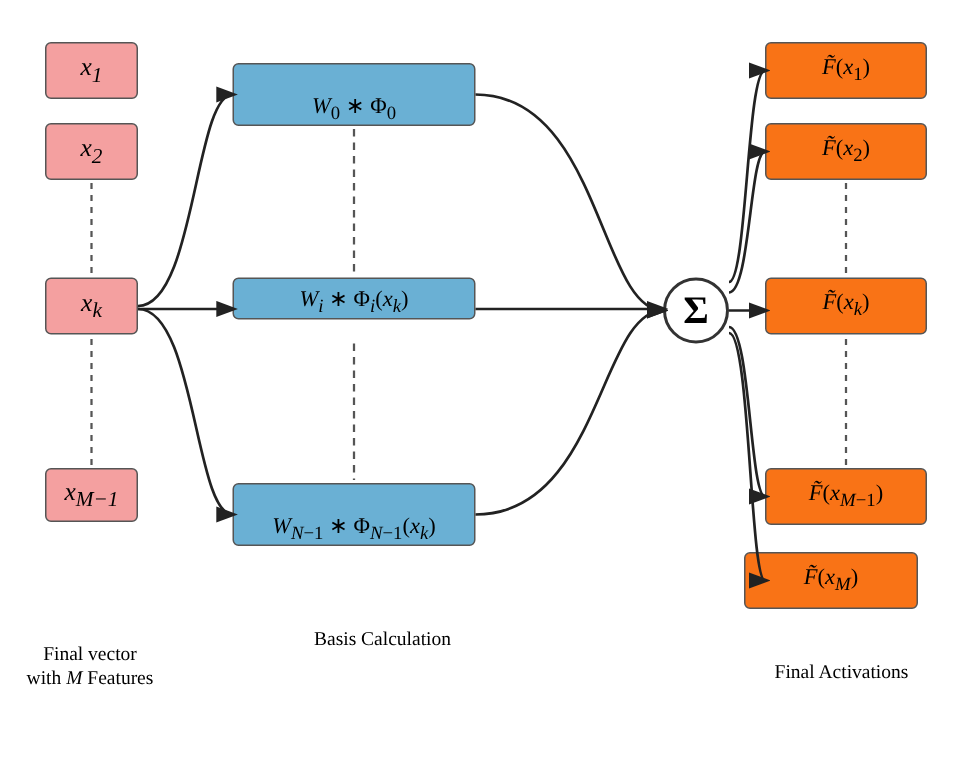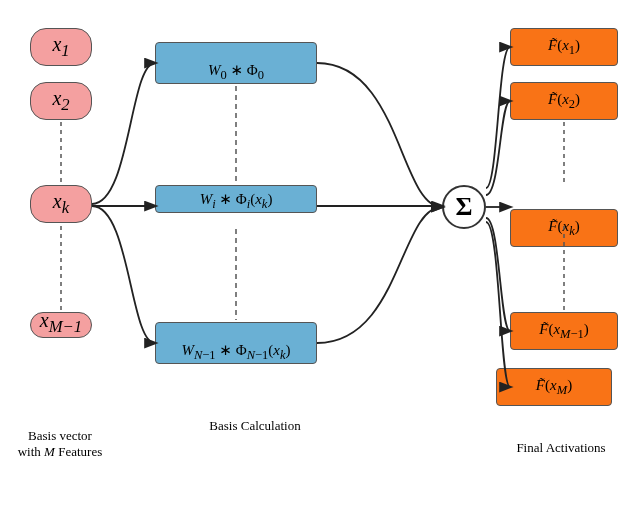--- a/index.html
+++ b/index.html
@@ -20,25 +20,25 @@
       position: absolute;
       top: 0; left: 0;
       width: 640px;
       height: 522px;
     }
     
     .input-box {
       position: absolute;
       background: #f4a0a0;
       border: 1.5px solid #555;
-      border-radius: 16px;
+      border-radius: 4px;
       display: flex;
       align-items: center;
       justify-content: center;
-      font-size: 20px;
+      font-size: 17px;
       font-style: italic;
     }
     
     .basis-box {
       position: absolute;
       background: #6ab0d4;
       border: 1.5px solid #555;
       border-radius: 4px;
       display: flex;
       align-items: flex-end;
@@ -89,21 +89,21 @@
   <div class="input-box" style="top:82px;left:30px;width:62px;height:38px;">
     <span>
       <i>x</i><sub>2</sub>
     </span>
   </div>
   <div class="input-box" style="top:185px;left:30px;width:62px;height:38px;">
     <span>
       <i>x</i><sub><i>k</i></sub>
     </span>
   </div>
-  <div class="input-box" style="top:312px;left:30px;width:62px;height:26px;align-items:flex-end;">
+  <div class="input-box" style="top:312px;left:30px;width:62px;height:36px;">
     <span>
       <i>x</i><sub><i>M</i>−1</sub>
     </span>
   </div>
 
   <div class="basis-box" style="top:42px;left:155px;width:162px;height:42px;">
     <span>
       <i>W</i><sub>0</sub> ∗ Φ<sub>0</sub>
     </span>
   </div>
@@ -125,21 +125,21 @@
   <div class="output-box" style="top:28px;left:510px;width:108px;height:38px;">
     <span>
       <i>F̃</i>(<i>x</i><sub>1</sub>)
     </span>
   </div>
   <div class="output-box" style="top:82px;left:510px;width:108px;height:38px;">
     <span>
       <i>F̃</i>(<i>x</i><sub>2</sub>)
     </span>
   </div>
-  <div class="output-box" style="top:185px;left:510px;width:108px;height:38px;margin-top:24px;">
+  <div class="output-box" style="top:185px;left:510px;width:108px;height:38px;">
     <span>
       <i>F̃</i>(<i>x</i><sub><i>k</i></sub>)
     </span>
   </div>
   <div class="output-box" style="top:312px;left:510px;width:108px;height:38px;">
     <span>
       <i>F̃</i>(<i>x</i><sub><i>M</i>−1</sub>)
     </span>
   </div>
   <div class="output-box" style="top:368px;left:496px;width:116px;height:38px;">
@@ -192,21 +192,21 @@
 
     <line x1="236" y1="229" x2="236" y2="320" stroke="#555" stroke-width="1.5" stroke-dasharray="5,4"></line>
 
   </svg>
 
   <div class="label-text" style="top:418px;left:155px;width:200px;">
     <span>Basis Calculation</span>
   </div>
 
   <div class="label-text" style="top:428px;left:10px;width:100px;">
-    <span>Basis vector</span><br>
+    <span>Final vector</span><br>
     <span>with <i>M</i> Features</span>
   </div>
 
   <div class="label-text" style="top:440px;left:496px;width:130px;">
     <span>Final Activations</span>
   </div>
 
 </div>
 
 </body></html>

